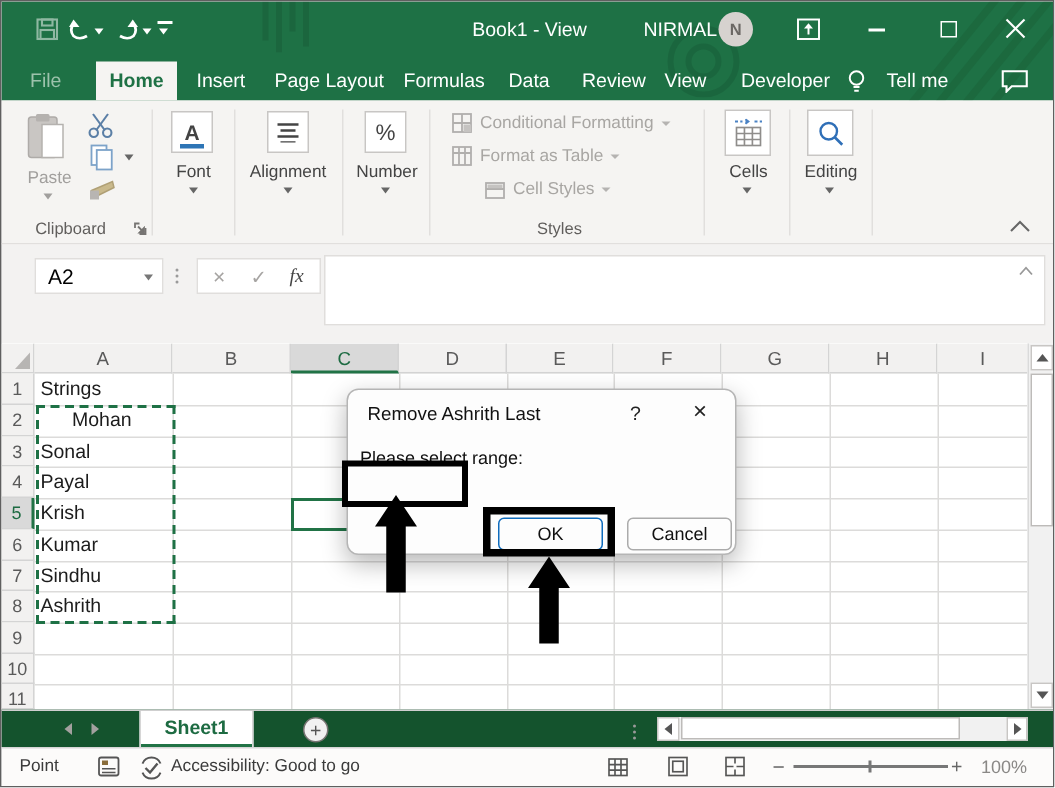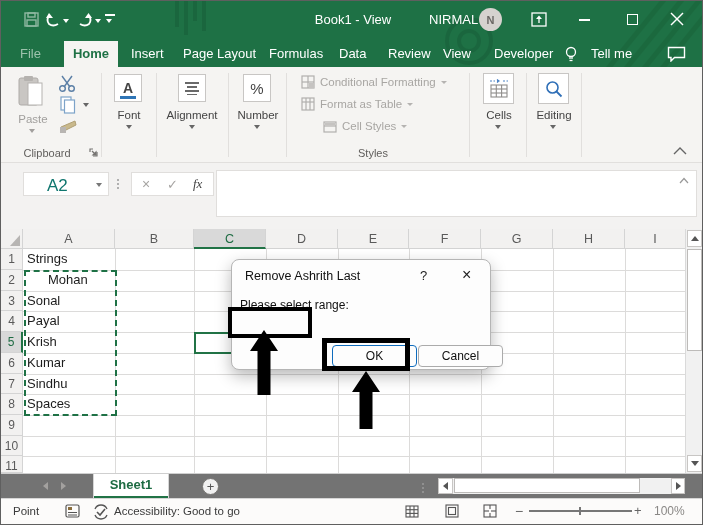--- a/index.html
+++ b/index.html
@@ -34,21 +34,21 @@
   .grpfooter { position:absolute; top:80px; font-size:11px; color:#605e5c; text-align:center; }
   .chev { width:0; height:0; border-left:3.5px solid transparent; border-right:3.5px solid transparent; border-top:4px solid #666; position:absolute; }
   .styles-row { position:absolute; left:300px; height:14px; display:flex; align-items:center; gap:5px; }
   .styles-row span { font-size:11.5px; color:#a8a6a3; white-space:nowrap; }
   .mini-chev { width:0; height:0; border-left:3px solid transparent; border-right:3px solid transparent; border-top:3.5px solid #b5b3b1; }
   #paste-label { color:#a19f9d; font-size:11.5px; }
 
   
   #formula-row { left:0; top:162px; width:100%; height:66px; background:#f3f2f1; }
   .fbox { position:absolute; background:#fff; border:1px solid #e0dedc; }
-  #name-box-text { position:absolute; left:23px; top:3px; font-size:17px; color:#0f766e; }
+  #name-box-text { position:absolute; left:8px; top:3px; font-size:14px; color:#000000; }
   .dots i { display:block; width:2px; height:2px; border-radius:50%; background:#9a9a9a; margin:2px 0; }
 
   
   #grid { left:0; top:228px; width:684px; height:244px; background:#fff; overflow:hidden; }
   .colhdr { position:absolute; top:0; height:20px; background:#f2f1f0; border-right:1px solid #d4d4d4;
             border-bottom:1px solid #d4d4d4; font-size:12.5px; color:#5a5a5a; text-align:center; line-height:20px; }
   .colhdr.sel { background:#d9d9d9; color:#1d6b42; border-bottom:2px solid #217346; }
   .rowhdr { position:absolute; left:0; width:22px; background:#f2f1f0; border-right:1px solid #d4d4d4;
             border-bottom:1px solid #d4d4d4; font-size:12px; color:#5a5a5a; text-align:center; }
   .rowhdr.sel { background:#d9d9d9; color:#1d6b42; border-right:2px solid #217346; }
@@ -61,41 +61,41 @@
   
   #vscroll { left:684px; top:228px; width:17px; height:244px; background:#f1f1f1; border-left:1px solid #dadada; }
   .sbtn { position:absolute; background:#fff; border:1px solid #c8c6c4; display:flex; align-items:center; justify-content:center; }
   .tri-up { width:0;height:0;border-left:4px solid transparent;border-right:4px solid transparent;border-bottom:5px solid #555; }
   .tri-dn { width:0;height:0;border-left:4px solid transparent;border-right:4px solid transparent;border-top:5px solid #555; }
   .tri-lf { width:0;height:0;border-top:4px solid transparent;border-bottom:4px solid transparent;border-right:5px solid #555; }
   .tri-rt { width:0;height:0;border-top:4px solid transparent;border-bottom:4px solid transparent;border-left:5px solid #555; }
   .thumb { position:absolute; background:#fff; border:1px solid #bdbbb9; }
 
   
-  #tabbar { left:0; top:472px; width:100%; height:25px; background:#737373; border-top:1px solid #cfcfcf; }
+  #tabbar { left:0; top:472px; width:100%; height:25px; background:#14532d; border-top:1px solid #cfcfcf; }
   #sheet-tab { left:92px; top:0; width:76px; height:25px; background:#fff; border-left:1px solid #d6d6d6; border-right:1px solid #d6d6d6; }
   #sheet-tab span { display:block; text-align:center; line-height:22px; font-size:13px; font-weight:bold; color:#1d6b42; }
   #sheet-tab i { position:absolute; left:0; bottom:0; width:100%; height:3px; background:#217346; }
   #add-sheet { left:201px; top:4px; width:17px; height:17px; border:1px solid #767472; border-radius:50%;
                text-align:center; line-height:15px; font-size:13px; color:#555; background:#f1f1f1; }
 
   
   #statusbar { left:0; top:497px; width:100%; height:26px; background:#fcfbfa; border-top:1px solid #d6d6d6; font-size:11.5px; color:#3b3b3b; }
 
   
   #dialog { left:230px; top:258px; width:260px; height:111px; background:#fdfdfd; border:1px solid #b5b5b5;
             border-radius:8px; box-shadow:0 6px 16px rgba(0,0,0,.28); z-index:20; }
   #dialog-title { position:absolute; left:13px; top:9px; font-size:12.5px; color:#111; }
   #dialog-help { position:absolute; left:188px; top:8px; font-size:13px; color:#222; }
   #dialog-close { position:absolute; left:230px; top:6px; font-size:16px; color:#222; }
   #dialog-label { position:absolute; left:8px; top:38px; font-size:12px; color:#111; }
   #range-input { position:absolute; left:4px; top:53px; width:252px; height:21px; background:#fff; border:1px solid #8f8f8f; }
   #range-input span { position:absolute; left:5px; top:3px; font-size:11.5px; color:#111; }
   #range-input .caret { position:absolute; left:62px; top:2px; width:1px; height:15px; background:#111; }
-  .dlg-btn { position:absolute; top:85px; width:85px; height:22px; background:#fdfdfd; border:1px solid #ababab;
+  .dlg-btn { position:absolute; top:85px; width:70px; height:22px; background:#fdfdfd; border:1px solid #ababab;
              border-radius:4px; font-size:12px; color:#111; text-align:center; line-height:20px; }
   #ok-btn { left:100px; border:1.5px solid #0f6cbd; }
   #cancel-btn { left:186px; }
 
   
   .ann-rect { position:absolute; border:4px solid #000; background:transparent; z-index:30; }
   #arrows { left:0; top:0; width:703px; height:525px; z-index:35; pointer-events:none; }
 </style>
 </head>
 <body>
@@ -401,21 +401,21 @@
     <div class="hline" style="top:207px;width:662px;"></div>
       <div class="hline" style="top:227px;width:662px;"></div>
 
     <div class="cellval" style="left:23px;top:20px;">Strings</div>
     <div class="cellval" style="left:23px;top:41px;padding-left:24px;">Mohan</div>
     <div class="cellval" style="left:23px;top:62px;">Sonal</div>
     <div class="cellval" style="left:23px;top:82px;">Payal</div>
     <div class="cellval" style="left:23px;top:103px;">Krish</div>
     <div class="cellval" style="left:23px;top:124px;">Kumar</div>
     <div class="cellval" style="left:23px;top:145px;">Sindhu</div>
-    <div class="cellval" style="left:23px;top:165px;">Spaces</div>
+    <div class="cellval" style="left:23px;top:165px;">Ashrith</div>
 
     <div id="ants" class="abs" style="left:23px;top:41px;width:93px;height:146px;"></div>
 
     <div id="active-cell" class="abs" style="left:193px;top:103px;width:73px;height:22px;"></div>
   </div>
 
   <div id="vscroll" class="abs">
     <div class="sbtn" style="left:1px;top:1px;width:15px;height:17px;">
         <div class="tri-up"></div>
       </div>

